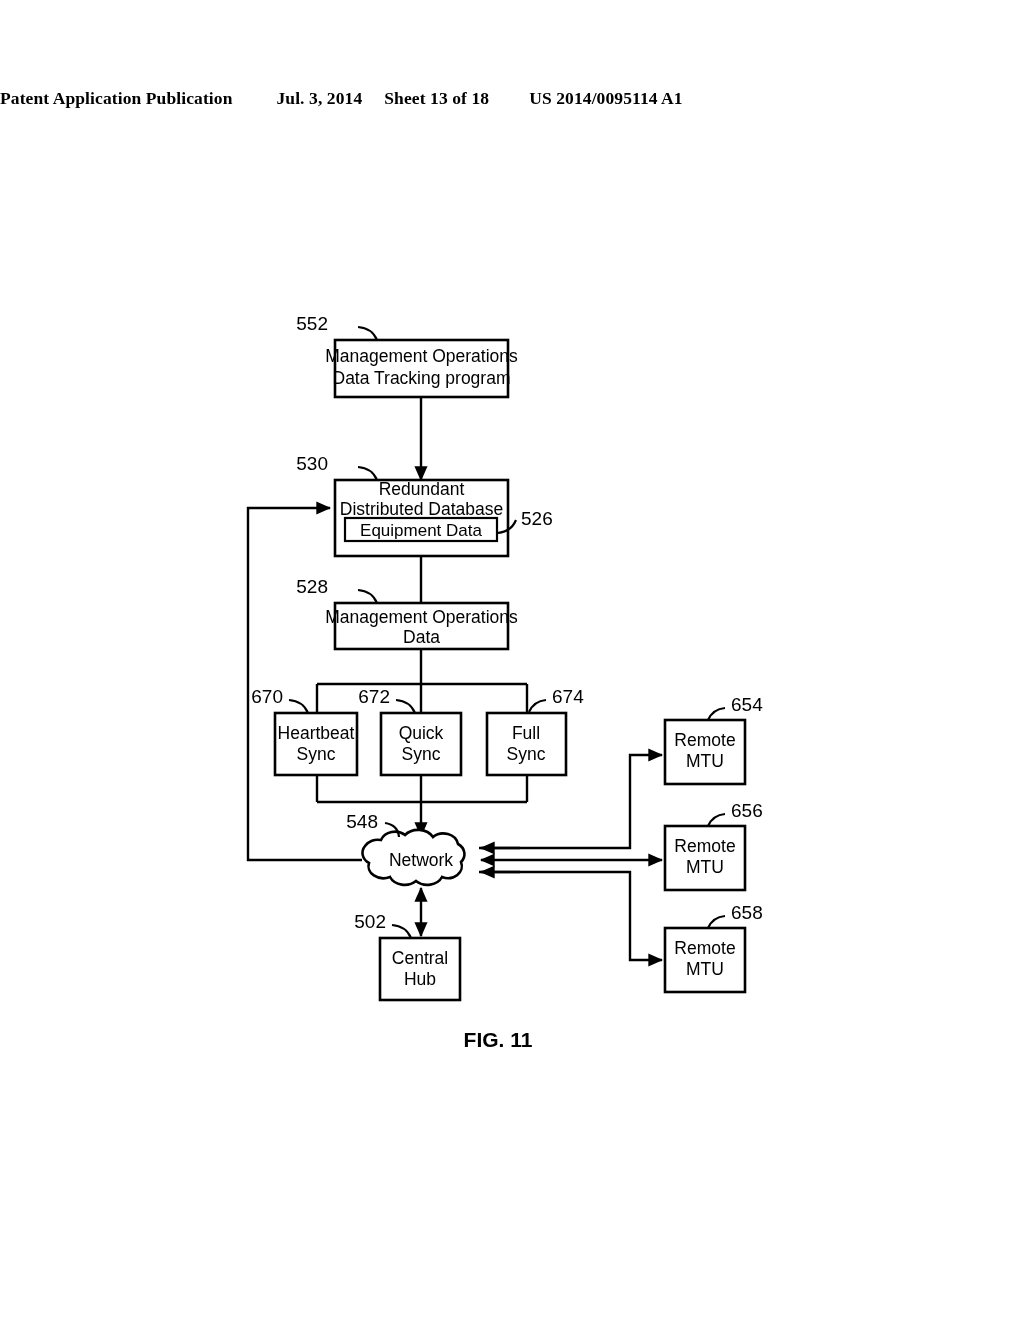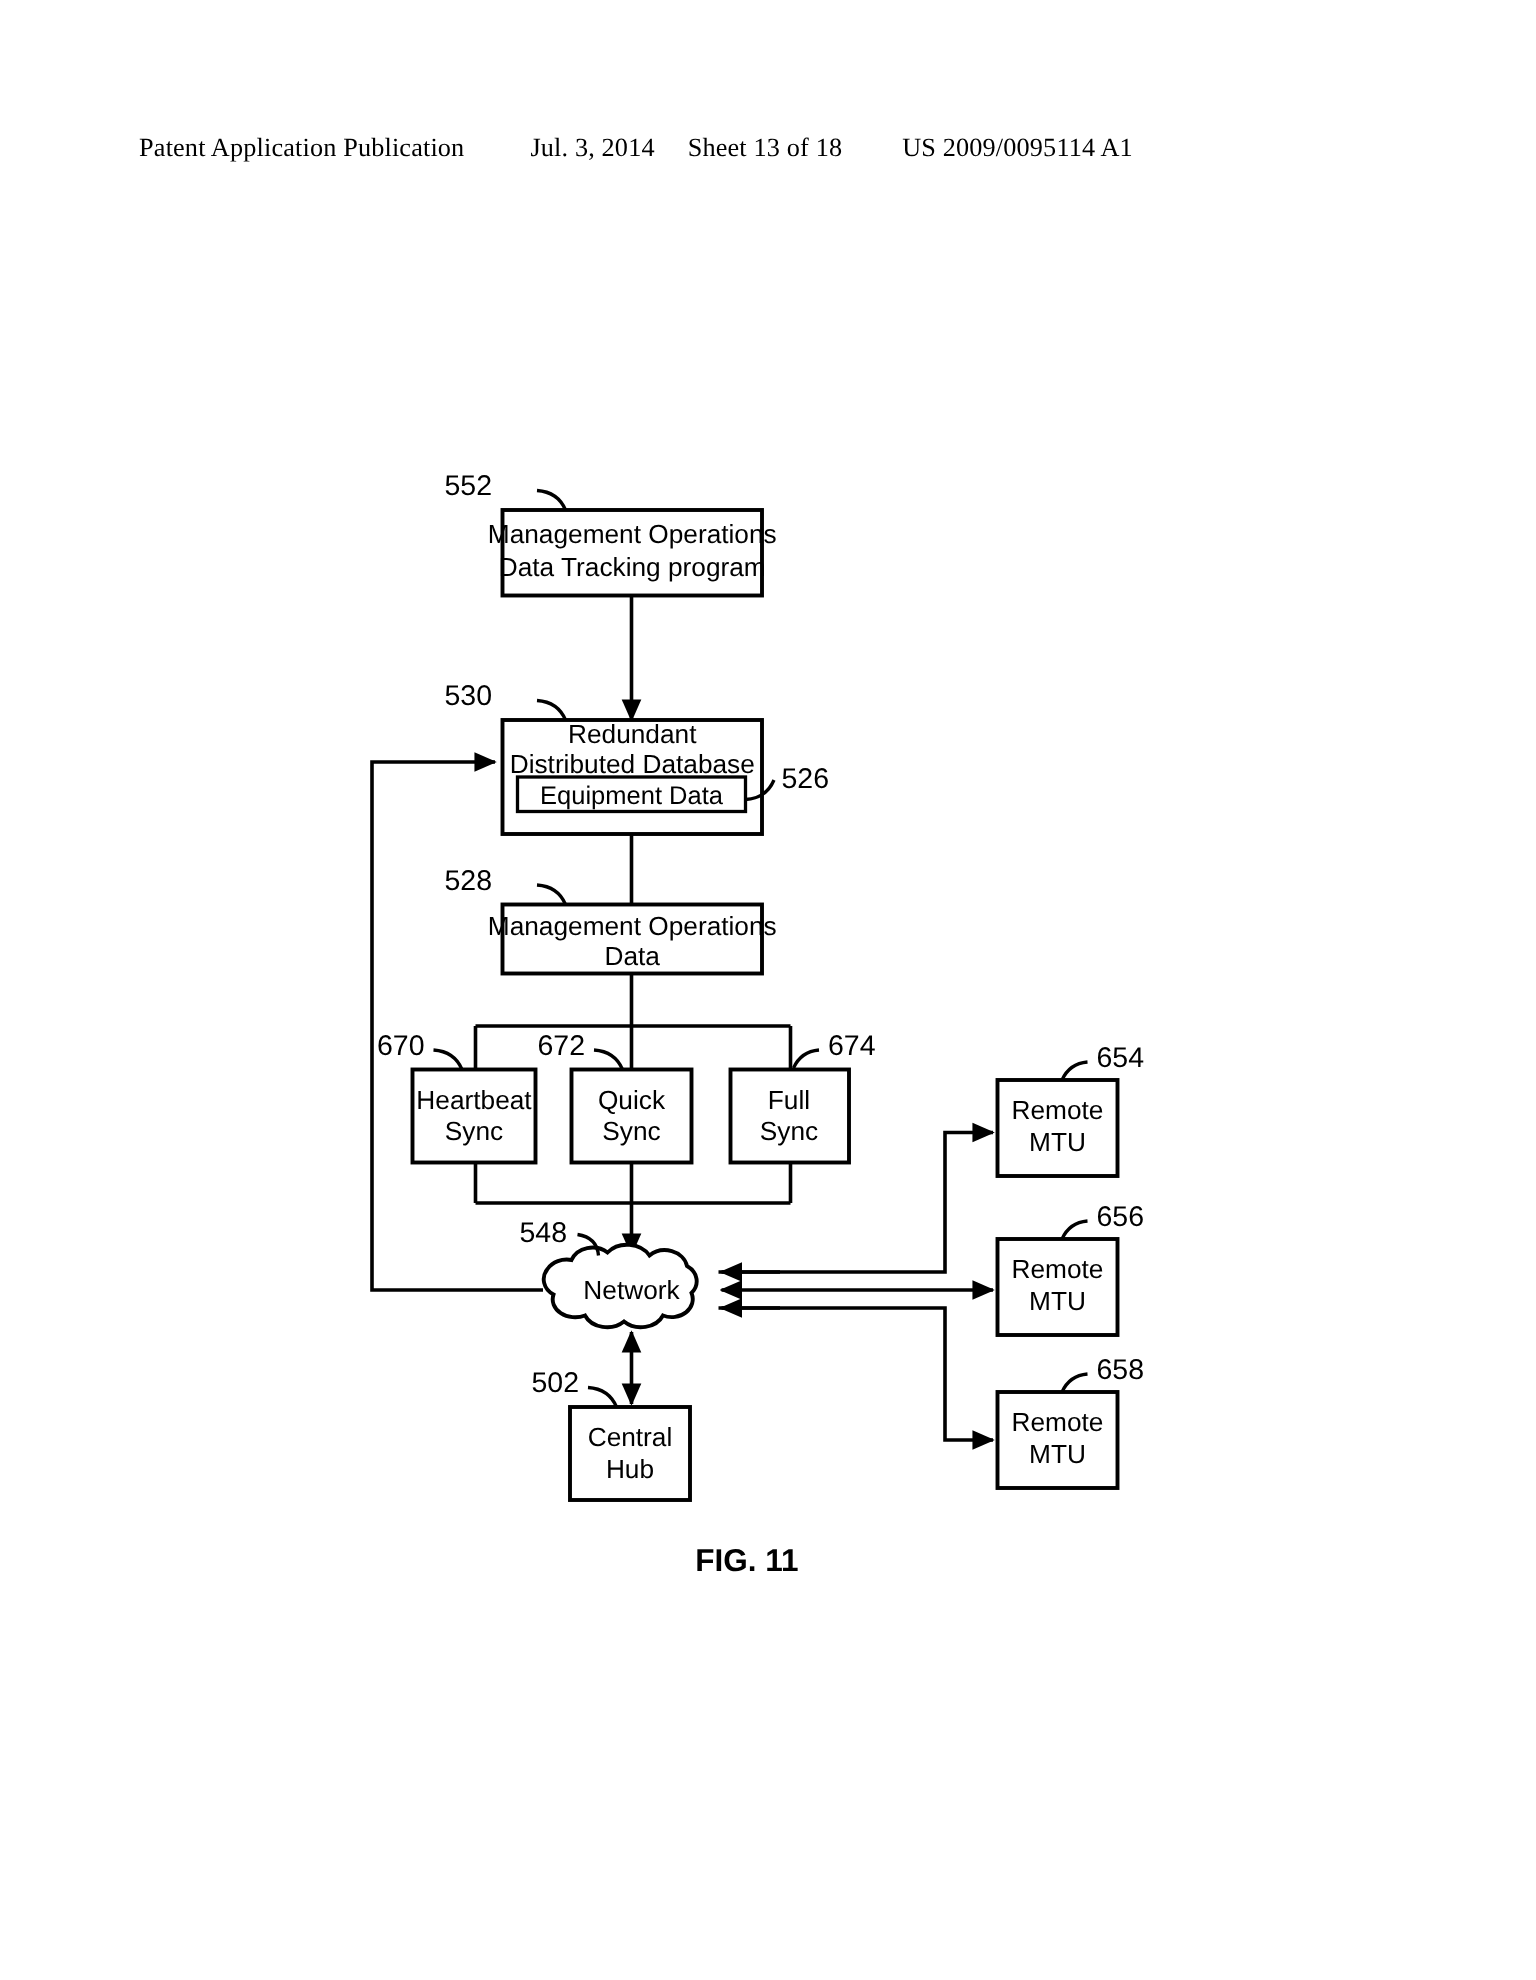--- a/index.html
+++ b/index.html
@@ -18,24 +18,24 @@
   }
 
   
   #page-header {
     position: absolute;
     top: 88px;
     left: 0;
     width: 848px;
     height: 26px;
     display: flex;
-    justify-content: center;
+    justify-content: flex-start;
     align-items: baseline;
     font-family: "Liberation Serif", serif;
-    font-weight: normal;
+    font-weight: bold;
     font-size: 17.5px;
     letter-spacing: 0.1px;
     white-space: nowrap;
   }
   #page-header .hdr-seg { display: inline-block; }
   #page-header .gap-lg { width: 44px; display: inline-block; }
   #page-header .gap-md { width: 22px; display: inline-block; }
   #page-header .gap-xl { width: 40px; display: inline-block; }
 
   
@@ -104,21 +104,21 @@
 </head>
 <body>
 
 <div id="page-header">
   <span class="hdr-seg">Patent Application Publication</span>
   <span class="gap-lg"></span>
   <span class="hdr-seg">Jul. 3, 2014</span>
   <span class="gap-md"></span>
   <span class="hdr-seg">Sheet 13 of 18</span>
   <span class="gap-xl"></span>
-  <span class="hdr-seg">US 2009/0095114 A1</span>
+  <span class="hdr-seg">US 2014/0095114 A1</span>
 </div>
 
 <div id="figure">
 <svg viewBox="0 0 1024 1320" xmlns="http://www.w3.org/2000/svg">
   <defs>
     <marker id="arrow" viewBox="0 0 10 10" refX="9.2" refY="5" markerWidth="6.2" markerHeight="6.2" orient="auto-start-reverse">
       <path d="M 0 0.6 L 10 5 L 0 9.4 z" fill="#000000"></path>
     </marker>
   </defs>
 

